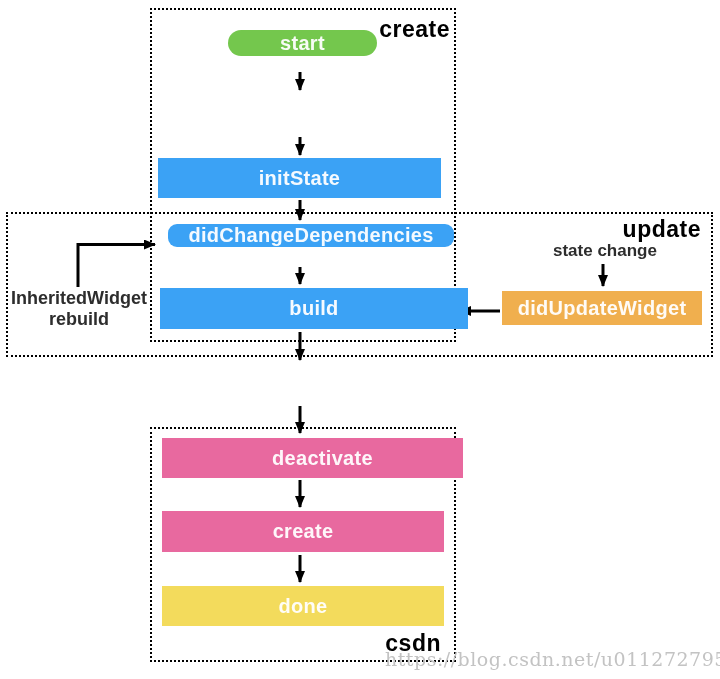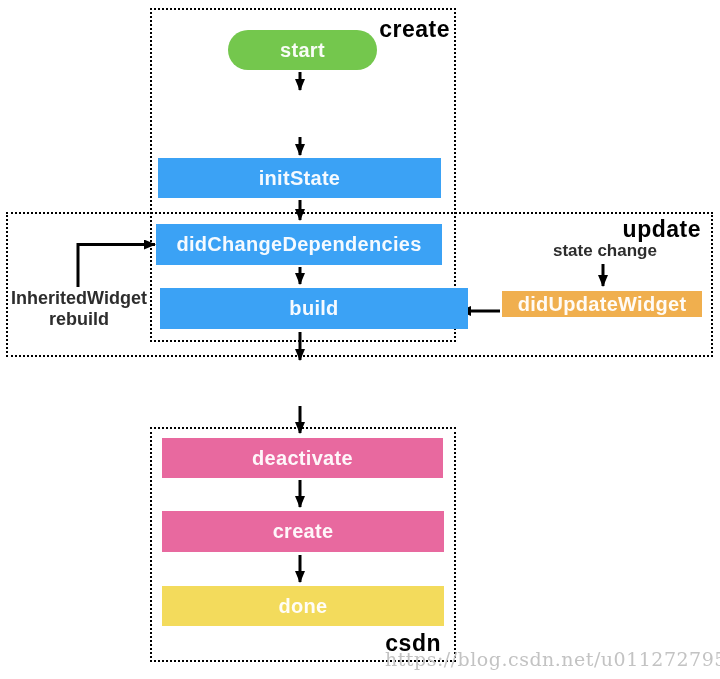--- a/index.html
+++ b/index.html
@@ -40,28 +40,28 @@
     position: absolute;
     display: flex;
     align-items: center;
     justify-content: center;
     color: rgba(255,255,255,0.95);
     font-weight: 700;
     font-size: 20px;
     letter-spacing: 0.3px;
     white-space: nowrap;
   }
-  .node-start        { left: 228px; top: 30px;  width: 149px; height: 40px; border-radius: 20px; }
+  .node-start        { left: 228px; top: 30px;  width: 149px; height: 26px; border-radius: 20px; }
   .node-constructor  { left: 158px; top: 95px;  width: 283px; height: 40px; }
   .node-initState    { left: 158px; top: 158px; width: 283px; height: 40px; }
-  .node-didChange    { left: 156px; top: 224px; width: 286px; height: 41px; }
+  .node-didChange    { left: 168px; top: 224px; width: 286px; height: 23px; border-radius: 9px; }
   .node-build        { left: 160px; top: 288px; width: 308px; height: 41px; }
-  .node-didUpdate    { left: 502px; top: 291px; width: 200px; height: 26px; }
+  .node-didUpdate    { left: 502px; top: 291px; width: 200px; height: 34px; }
   .node-tree         { left: 180px; top: 365px; width: 237px; height: 39px; border-radius: 19px; }
-  .node-deactivate   { left: 162px; top: 438px; width: 281px; height: 40px; }
+  .node-deactivate   { left: 162px; top: 438px; width: 281px; height: 40px; padding-left: 20px; }
   .node-dispose      { left: 162px; top: 511px; width: 282px; height: 41px; }
   .node-done         { left: 162px; top: 586px; width: 282px; height: 40px; }
 
   .annotation {
     position: absolute;
     font-weight: 700;
     color: #2d2d2d;
     white-space: nowrap;
   }
   .ann-state-change {

